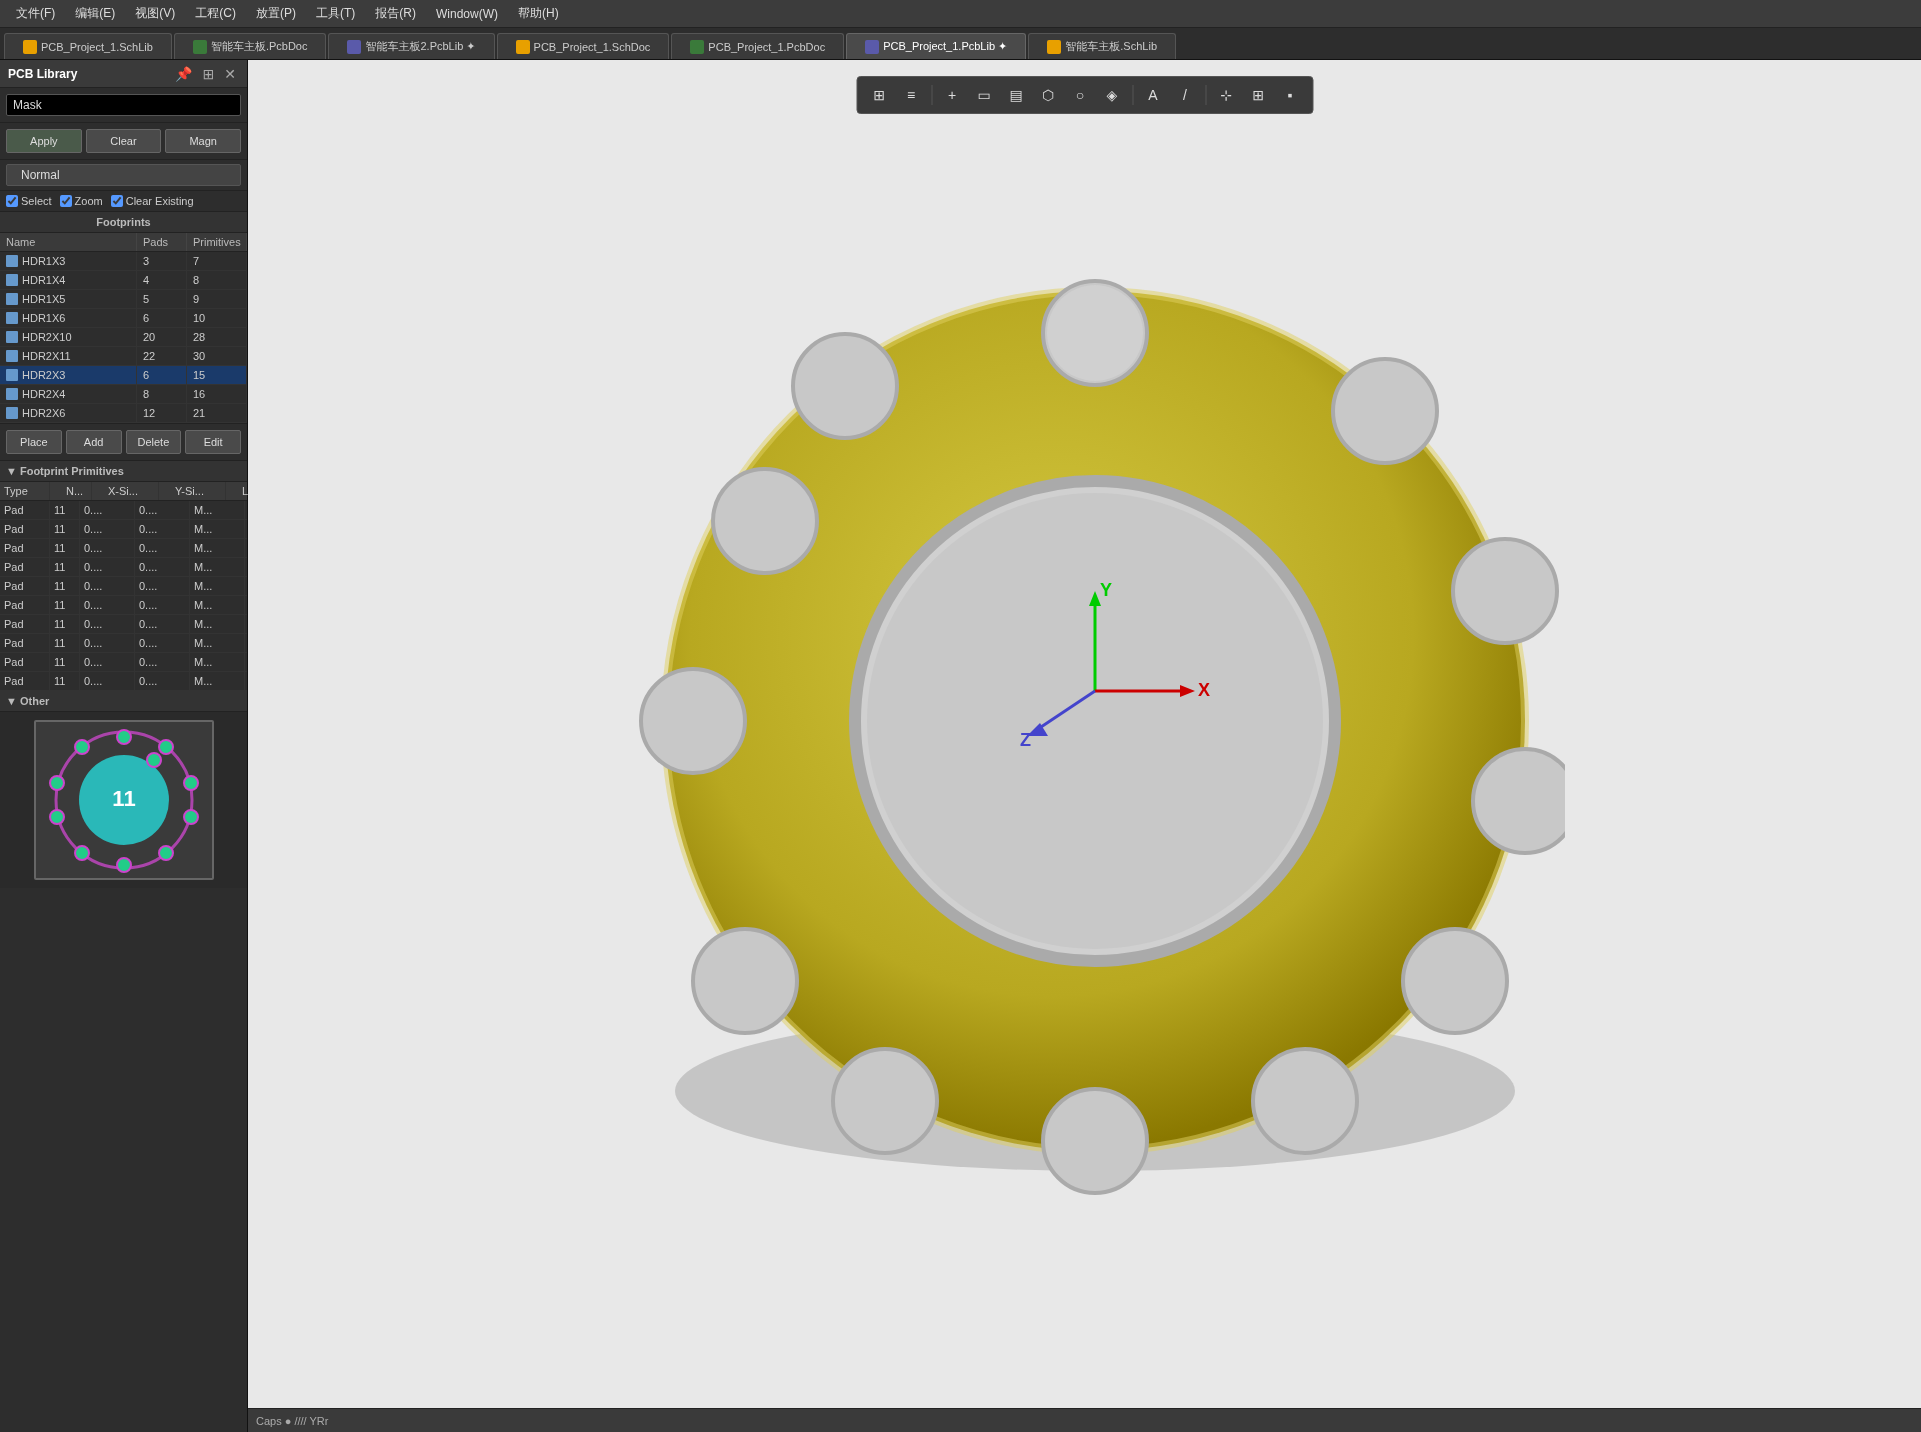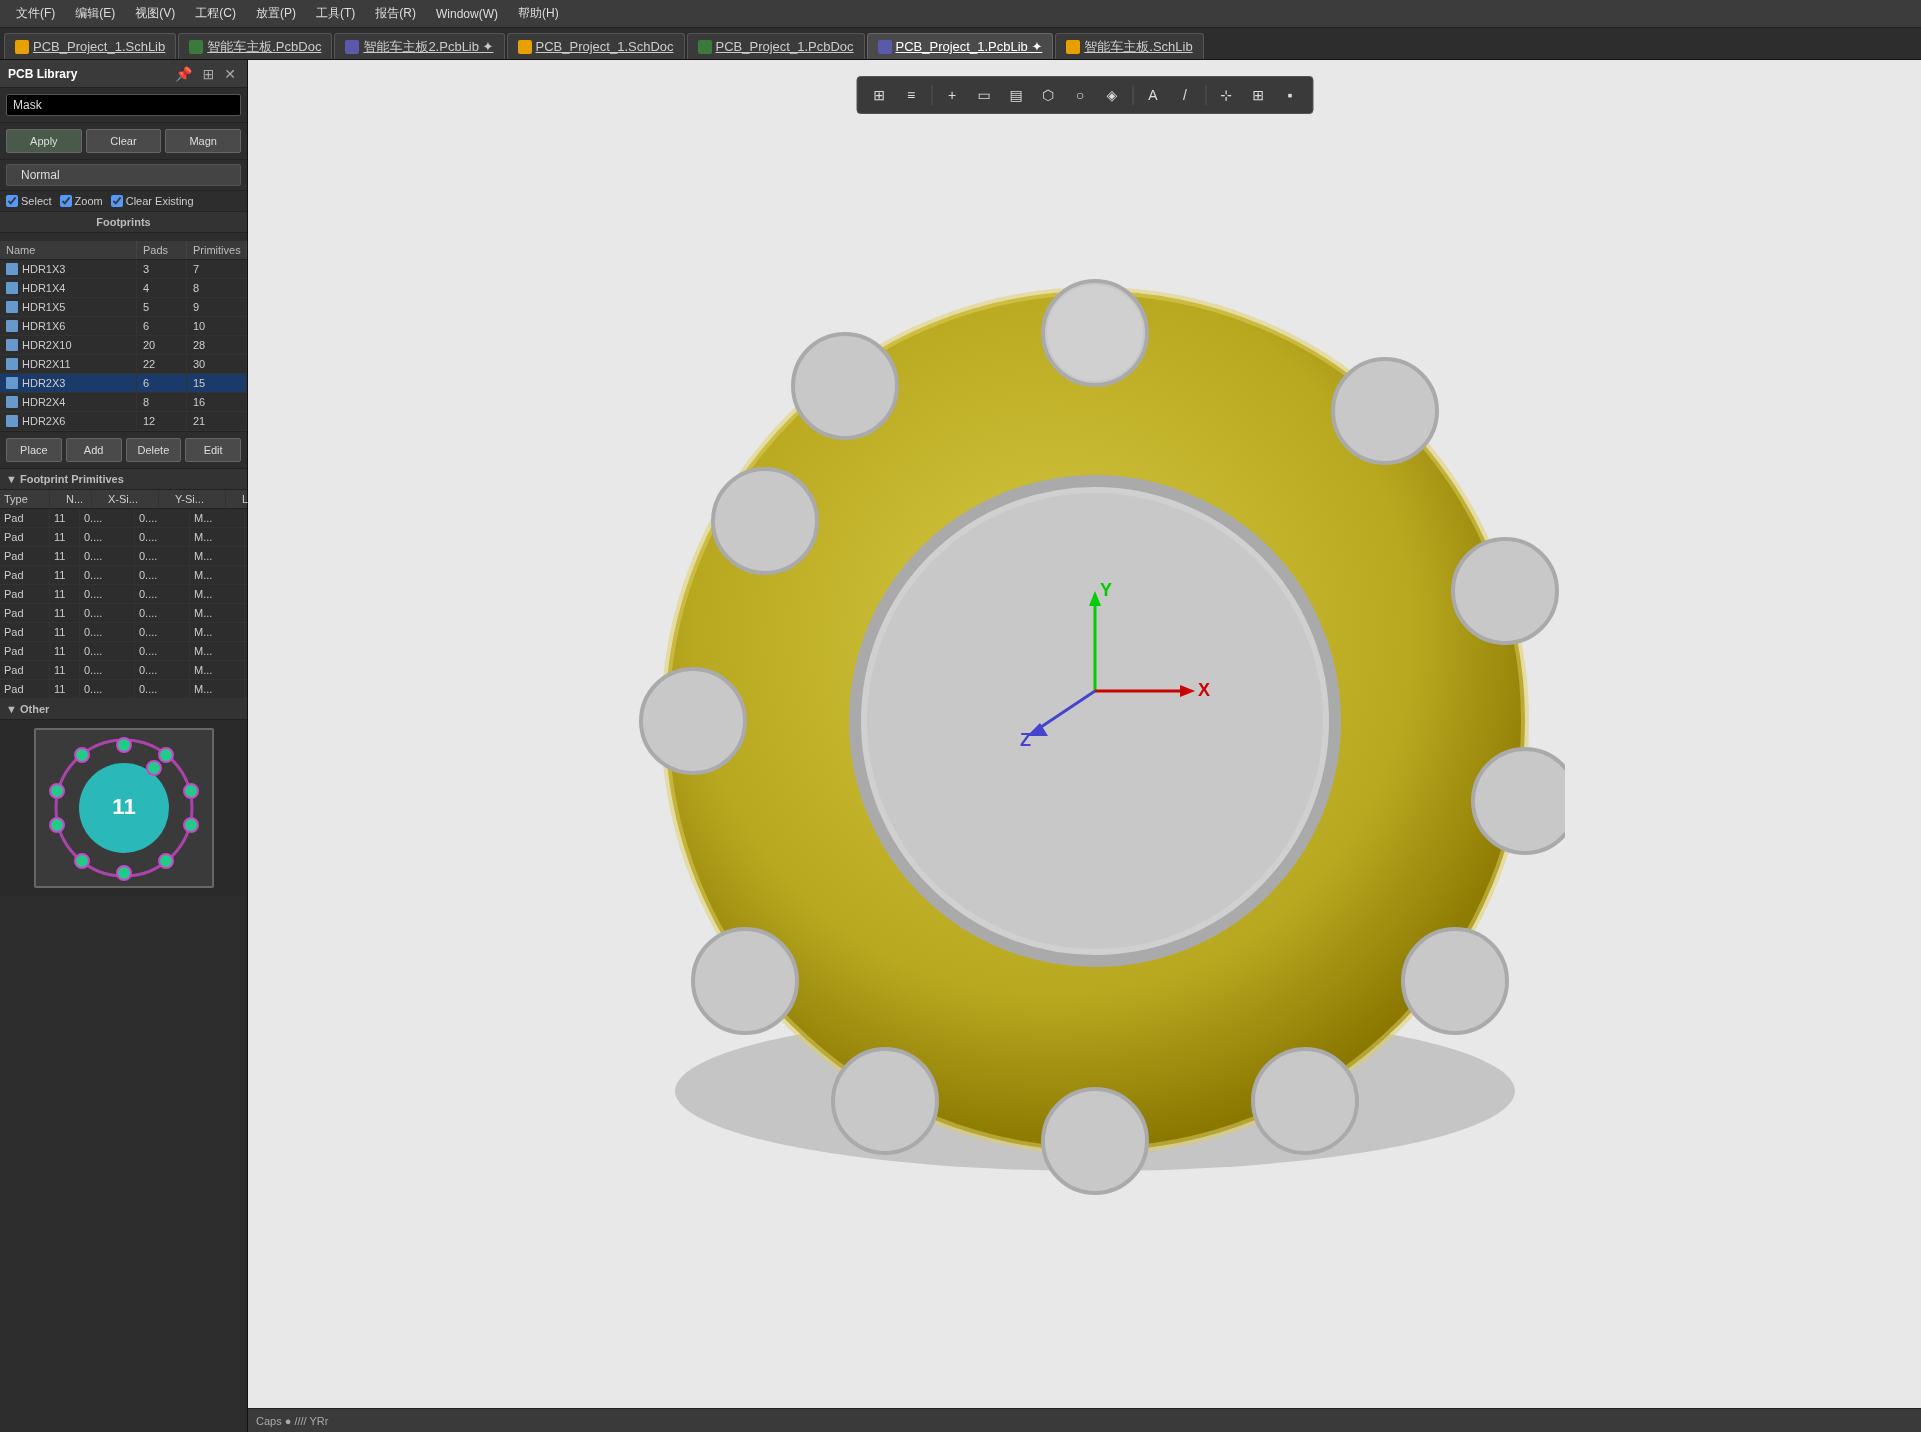--- a/index.html
+++ b/index.html
@@ -42,30 +42,29 @@
       align-items: flex-end;
       padding: 0 4px;
       border-bottom: 1px solid #111;
       flex-shrink: 0;
       gap: 2px;
     }
     .tab {
       display: flex;
       align-items: center;
       gap: 4px;
-      padding: 4px 10px;
+      padding: 4px 18px;
       background: #3a3a3a;
       border: 1px solid #555;
       border-bottom: none;
       border-radius: 3px 3px 0 0;
       color: #ccc;
-      font-size: 13px;
+      font-size: 11px;
       cursor: pointer;
       height: 26px;
-      text-decoration: underline;
     }
     .tab.active {
       background: #4a4a4a;
       color: #fff;
       border-color: #666;
     }
     .tab-icon {
       width: 14px;
       height: 14px;
       display: inline-block;
@@ -208,21 +207,20 @@
       border-bottom: 1px solid #222;
       text-align: center;
     }
 
     
     .table-container {
       flex: 1;
       overflow: hidden;
       display: flex;
       flex-direction: column;
-      margin-top: 8px;
     }
     .table-header {
       display: grid;
       grid-template-columns: 1fr 50px 60px;
       background: #3a3a3a;
       border-bottom: 1px solid #222;
     }
     .table-header-cell {
       padding: 3px 6px;
       font-size: 11px;

